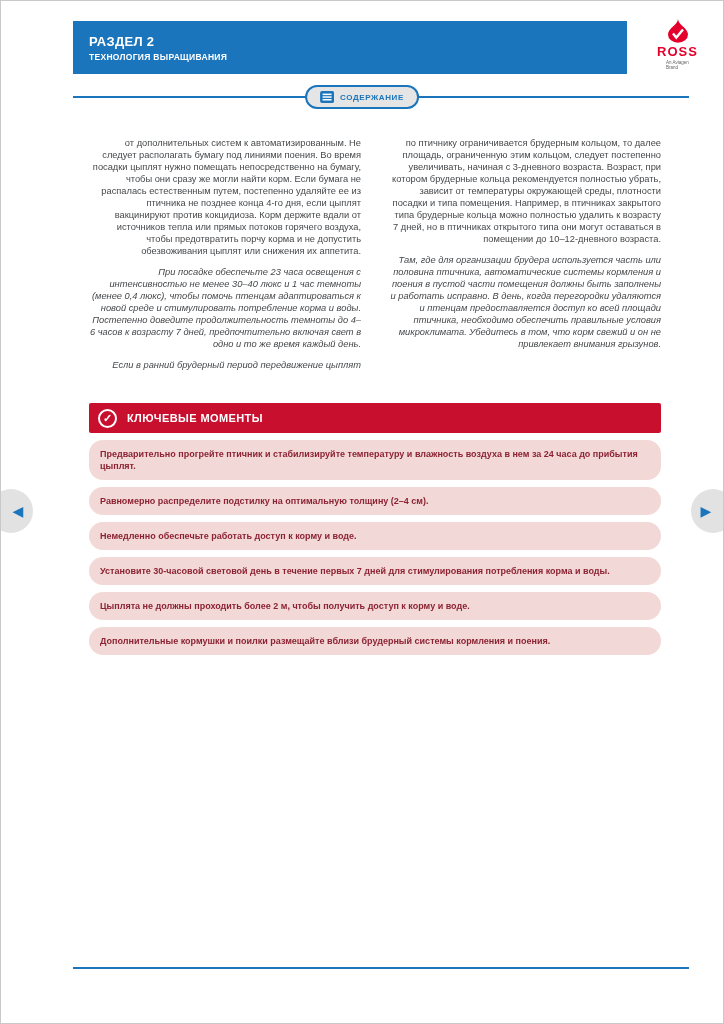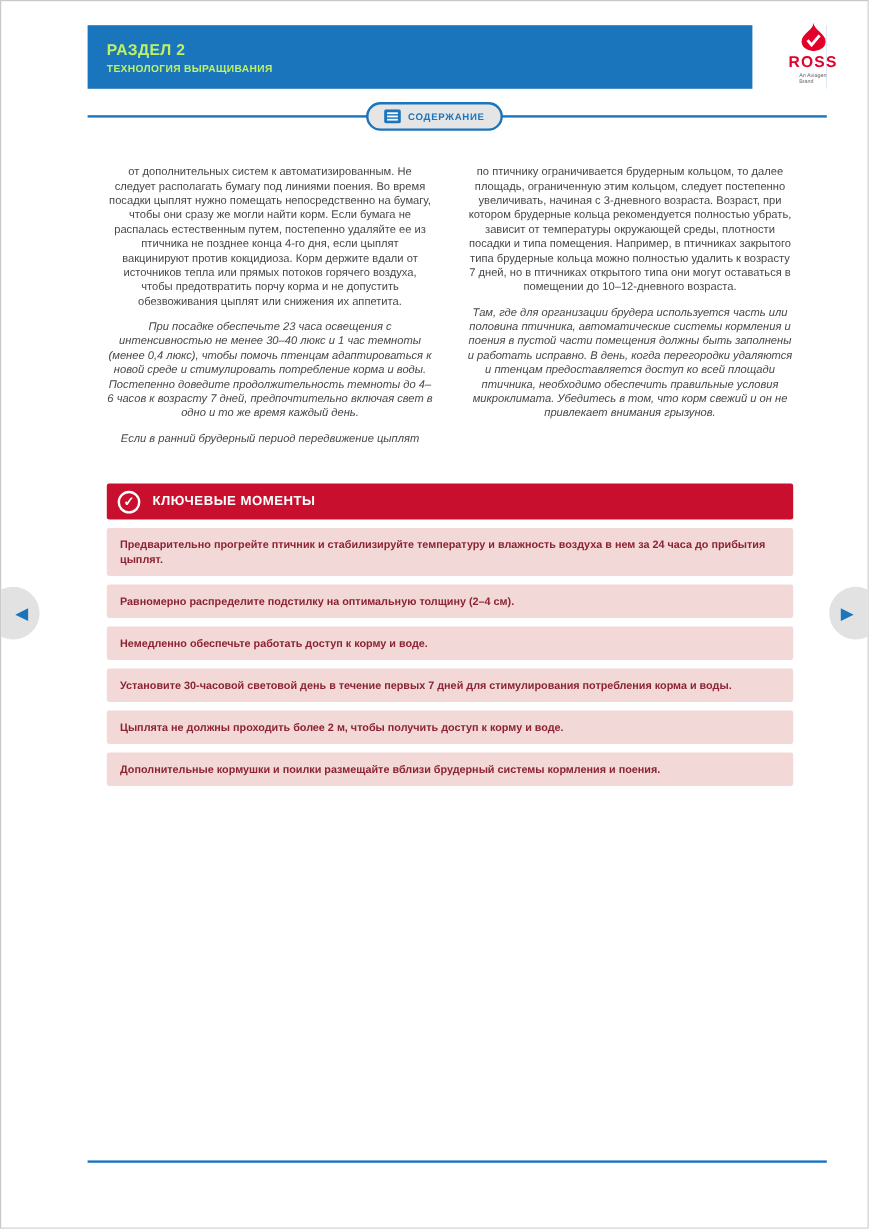--- a/index.html
+++ b/index.html
@@ -17,21 +17,21 @@
   }
 
   
   .header-band {
     position: absolute;
     left: 72px; top: 20px;
     width: 616px; height: 53px;
     background: var(--header-blue, #1b75bc);
     display: flex; flex-direction: column; justify-content: center;
     padding-left: 16px;
-    color: #bef264;
+    color: #ffffff;
   }
   .section-title { font-size: 13px; font-weight: bold; letter-spacing: 0.3px; }
   .section-subtitle { font-size: 8.5px; font-weight: bold; letter-spacing: 0.3px; margin-top: 3px; }
 
   .logo-box {
     position: absolute;
     right: 34px; top: 10px;
     width: 62px; height: 66px;
     background: #ffffff;
     display: flex; flex-direction: column; align-items: center; justify-content: center; padding-left: 39px;
@@ -64,21 +64,21 @@
     font-size: 8px; font-weight: bold; letter-spacing: 0.6px;
   }
 
   
   .body-columns {
     position: absolute;
     left: 88px; top: 136px;
     width: 572px;
     display: flex; gap: 28px;
   }
-  .col { width: 272px; font-size: 9.3px; line-height: 12px; color: #45484b; text-align: center; }
+  .col { width: 272px; font-size: 9.3px; line-height: 12px; color: #45484b; text-align: right; }
   .col p + p { margin-top: 9px; font-style: italic; }
 
   
   .key-points { position: absolute; left: 88px; top: 402px; width: 572px; }
   .kp-header {
     background: var(--banner-red, #c8102e);
     height: 30px;
     border-radius: 2px;
     display: flex; align-items: center; gap: 10px;
     padding: 0 9px;
@@ -87,21 +87,21 @@
     width: 19px; height: 19px;
     border: 2px solid #ffffff; border-radius: 50%;
     color: #ffffff;
     display: flex; align-items: center; justify-content: center;
     font-size: 11px; font-weight: bold;
   }
   .kp-title { color: #ffffff; font-size: 11px; font-weight: bold; letter-spacing: 0.4px; }
   .kp-item {
     margin-top: 7px;
     background: var(--row-pink, #f3d8d8);
-    border-radius: 2px;
+    border-radius: 14px;
     padding: 8px 11px;
     font-size: 9px; font-weight: bold; line-height: 12px;
     color: var(--row-text, #8c2332);
   }
 
   
   .nav-button {
     position: absolute;
     top: 488px;
     width: 44px; height: 44px;

